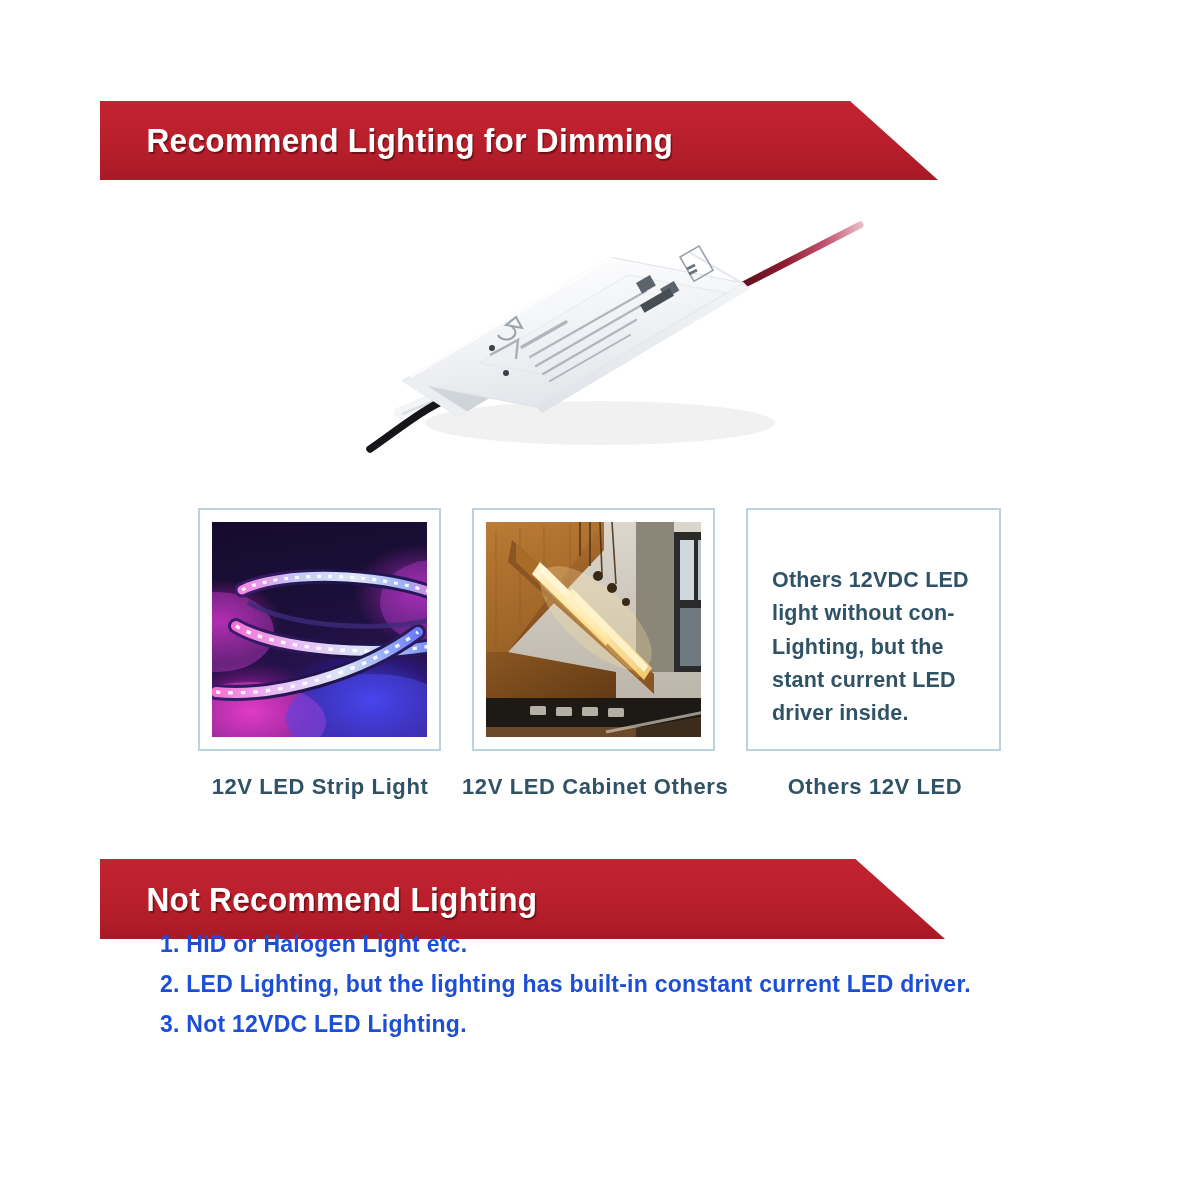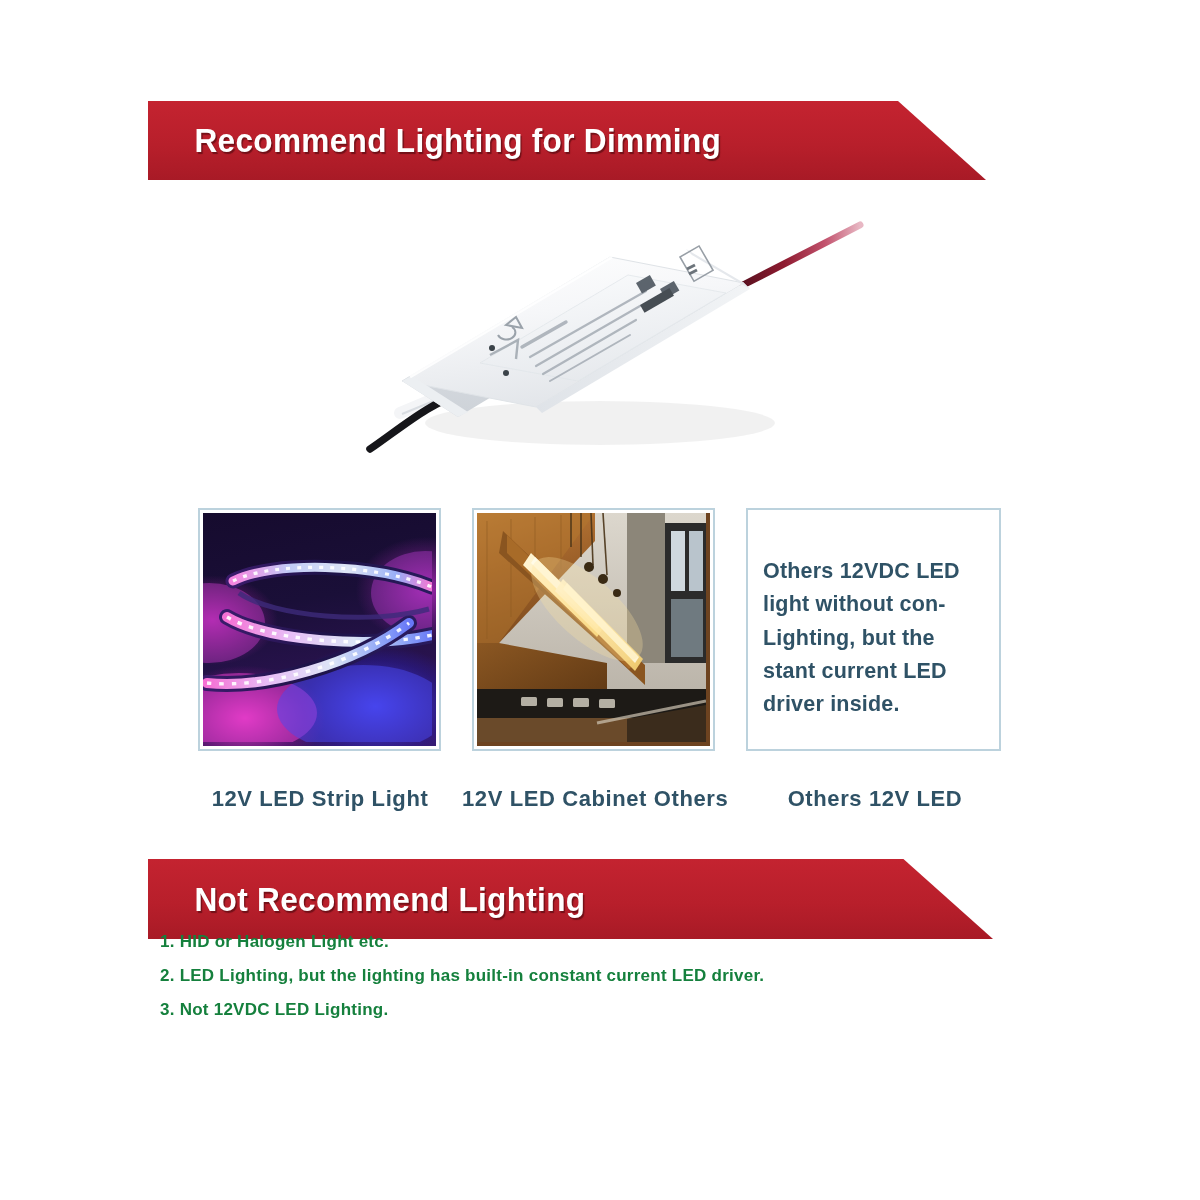--- a/index.html
+++ b/index.html
@@ -21,21 +21,20 @@
     height: 1200px;
     background: #ffffff;
   }
 
   
   .banner {
     position: absolute;
     background: linear-gradient(180deg, #c42330 0%, #b81f2b 55%, #a81a26 100%);
     display: flex;
     align-items: center;
-    margin-left: 48px;
   }
   .banner-1 {
     left: 100px;
     top: 101px;
     width: 838px;
     height: 79px;
     clip-path: polygon(0 0, 89.5% 0, 100% 100%, 0 100%);
   }
   .banner-2 {
     left: 100px;
@@ -75,21 +74,21 @@
     height: 243px;
   }
   .panel {
     position: absolute;
     top: 0;
     width: 243px;
     height: 243px;
     box-sizing: border-box;
     border: 2px solid #bcd2dd;
     background: #ffffff;
-    padding: 3px;
+    padding: 12px;
   }
   .panel-1 { left: 0px; }
   .panel-2 { left: 274px; }
   .panel-3 { left: 548px; width: 255px; }
   .panel-inner {
     width: 100%;
     height: 100%;
     overflow: hidden;
     position: relative;
   }
@@ -125,42 +124,42 @@
   
   .captions {
     position: absolute;
     left: 190px;
     top: 774px;
     width: 820px;
     height: 32px;
   }
   .caption {
     position: absolute;
-    top: 12px;
+    top: 0;
     text-align: center;
     color: #2f5266;
     font-size: 22px;
     font-weight: bold;
     letter-spacing: 0.6px;
     white-space: nowrap;
   }
   .caption-1 { left: 2px;   width: 256px; }
   .caption-2 { left: 272px; width: 262px; }
   .caption-3 { left: 556px; width: 258px; }
 
   
   .notice-list {
     position: absolute;
     left: 160px;
     top: 933px;
     width: 900px;
   }
   .notice-item {
-    color: #15803d;
-    font-size: 17px;
+    color: #1d4ed8;
+    font-size: 23px;
     font-weight: bold;
     letter-spacing: 0.25px;
     line-height: 1.0;
     margin-bottom: 17px;
     white-space: nowrap;
   }
 </style>
 </head>
 <body>
 

